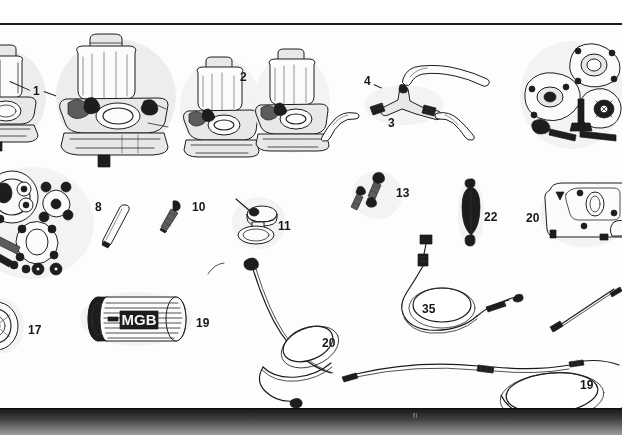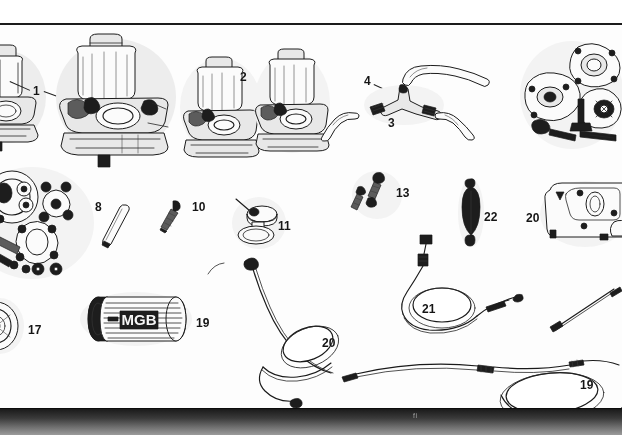--- a/index.html
+++ b/index.html
@@ -427,21 +427,21 @@
     <div class="callout" style="left:388px;top:92px;">3</div>
     <div class="callout" style="left:364px;top:50px;">4</div>
     <div class="callout" style="left:95px;top:176px;">8</div>
     <div class="callout" style="left:184px;top:176px;margin-left:8px;">10</div>
     <div class="callout" style="left:278px;top:195px;text-align:center;">11</div>
     <div class="callout" style="left:396px;top:162px;">13</div>
     <div class="callout" style="left:526px;top:187px;">20</div>
     <div class="callout" style="left:28px;top:299px;">17</div>
     <div class="callout" style="left:196px;top:292px;">19</div>
     <div class="callout" style="left:322px;top:312px;">20</div>
-    <div class="callout" style="left:422px;top:278px;">21</div>
+    <div class="callout" style="left:422px;top:278px;">35</div>
     <div class="callout" style="left:484px;top:186px;">22</div>
     <div class="callout" style="left:580px;top:354px;">19</div>
 
   </div>
 
   <div class="bottom-bar">
     <div class="bb-top"></div>
     <div class="bb-mark">fi</div>
   </div>
 

